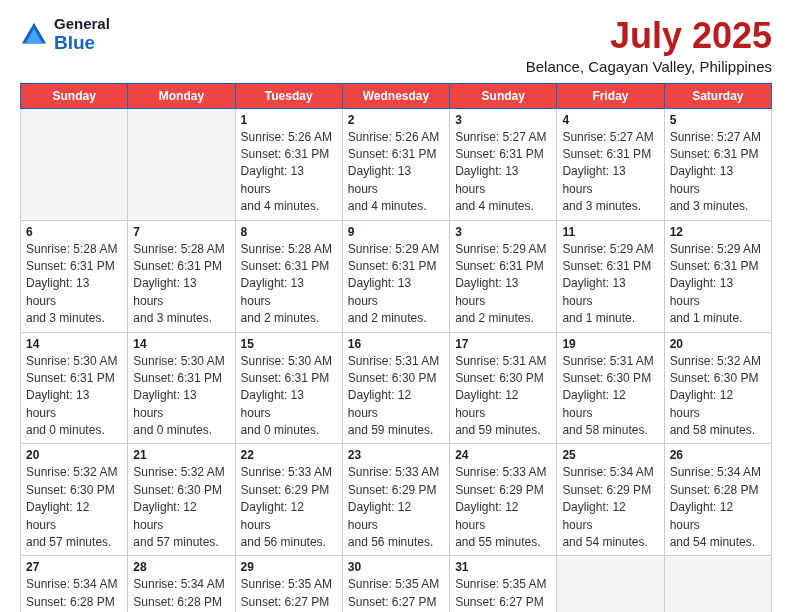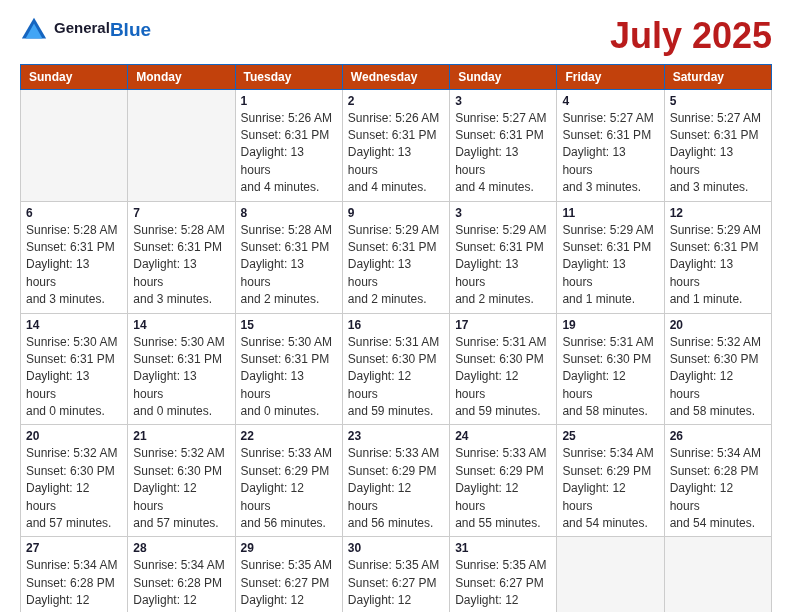--- a/index.html
+++ b/index.html
@@ -23,21 +23,21 @@
       justify-content: space-between;
       margin-bottom: 8px;
     }
     .logo {
       display: flex;
       align-items: center;
       gap: 6px;
     }
     .logo-text {
       display: flex;
-      flex-direction: row;
+      flex-direction: column;
       line-height: 1.1;
     }
     .logo-general {
       font-size: 15px;
       font-weight: bold;
       color: #1a1a2e;
     }
     .logo-blue {
       font-size: 19px;
       font-weight: bold;
@@ -62,26 +62,26 @@
       margin-top: 2px;
     }
     .calendar {
       flex: 1;
       border: 1px solid #ccc;
       border-collapse: collapse;
       width: 100%;
       table-layout: fixed;
     }
     .calendar th {
-      background: #c2410c;
+      background: #ef4444;
       color: #fff;
       font-size: 12px;
       font-weight: bold;
       padding: 5px 8px;
-      text-align: left;
+      text-align: center;
       border: 1px solid #1565c0;
     }
     .calendar td {
       vertical-align: top;
       padding: 4px 5px;
       border: 1px solid #ccc;
       font-size: 9.5px;
       color: #222;
       background: #fff;
       height: 88px;
@@ -115,20 +115,21 @@
         <polygon points="15,2 28,24 2,24" fill="#1565c0"></polygon>
         <polygon points="15,8 24,24 6,24" fill="#42a5f5"></polygon>
       </svg>
       <div class="logo-text">
         <span class="logo-general">General</span>
         <span class="logo-blue">Blue</span>
       </div>
     </div>
     <div class="title-block">
       <div class="main-title">July 2025</div>
+      <div class="subtitle">Belance, Cagayan Valley, Philippines</div>
     </div>
   </div>
 
   <table class="calendar">
     <thead>
       <tr>
         <th>Sunday</th>
         <th>Monday</th>
         <th>Tuesday</th>
         <th>Wednesday</th>

